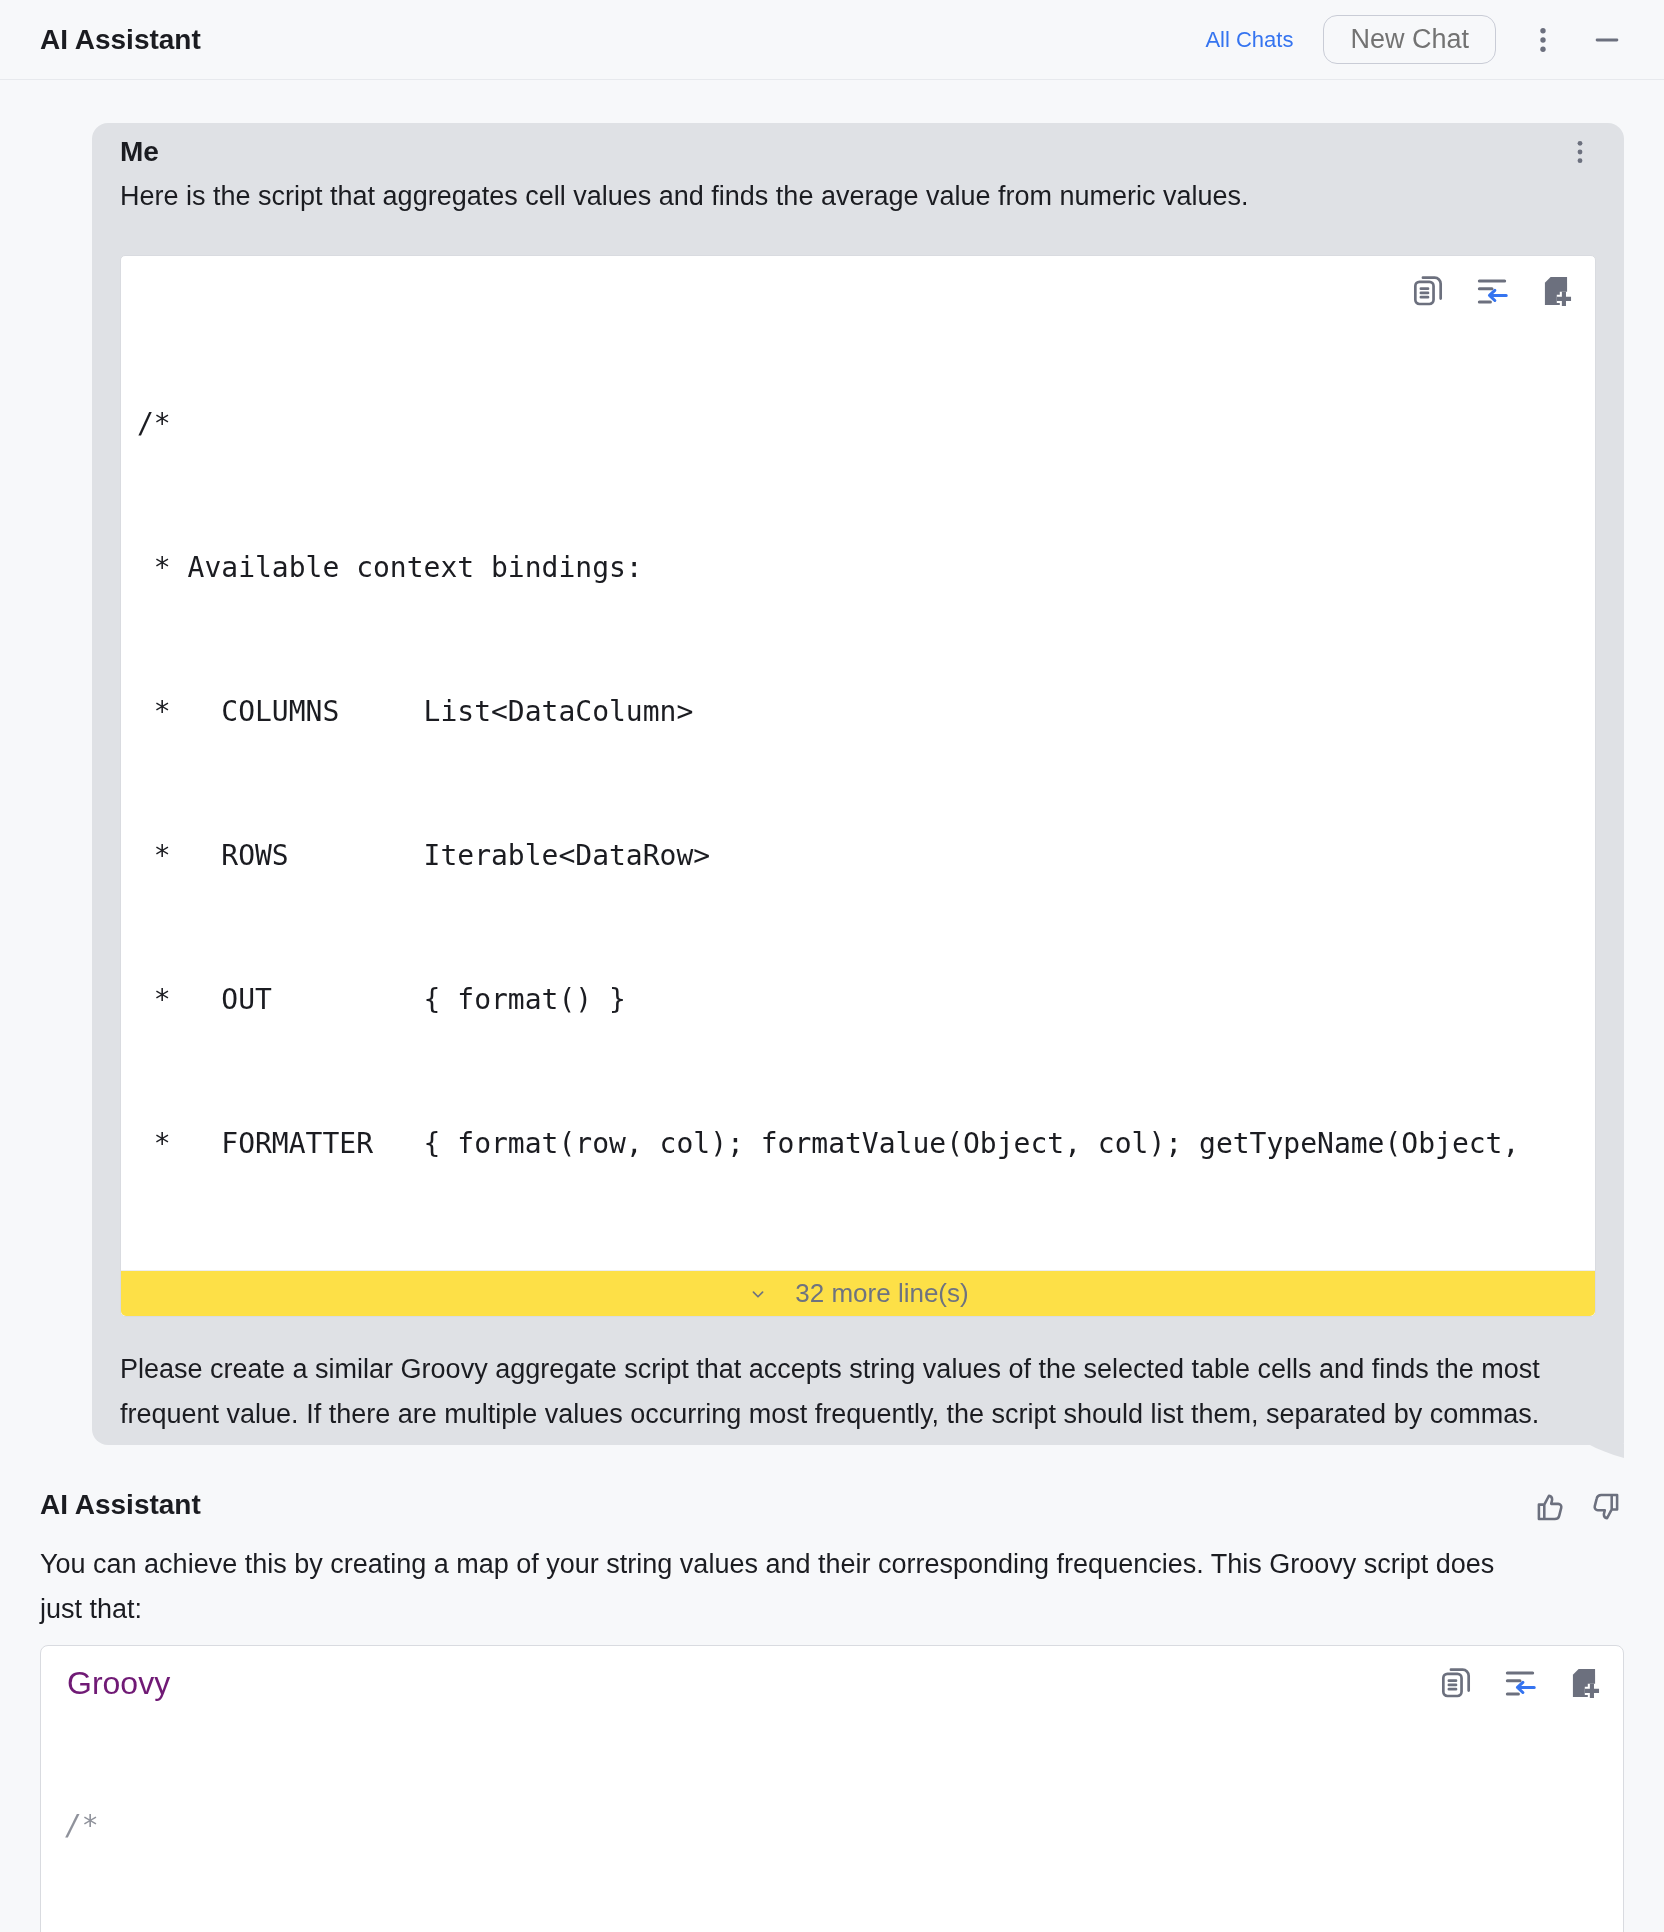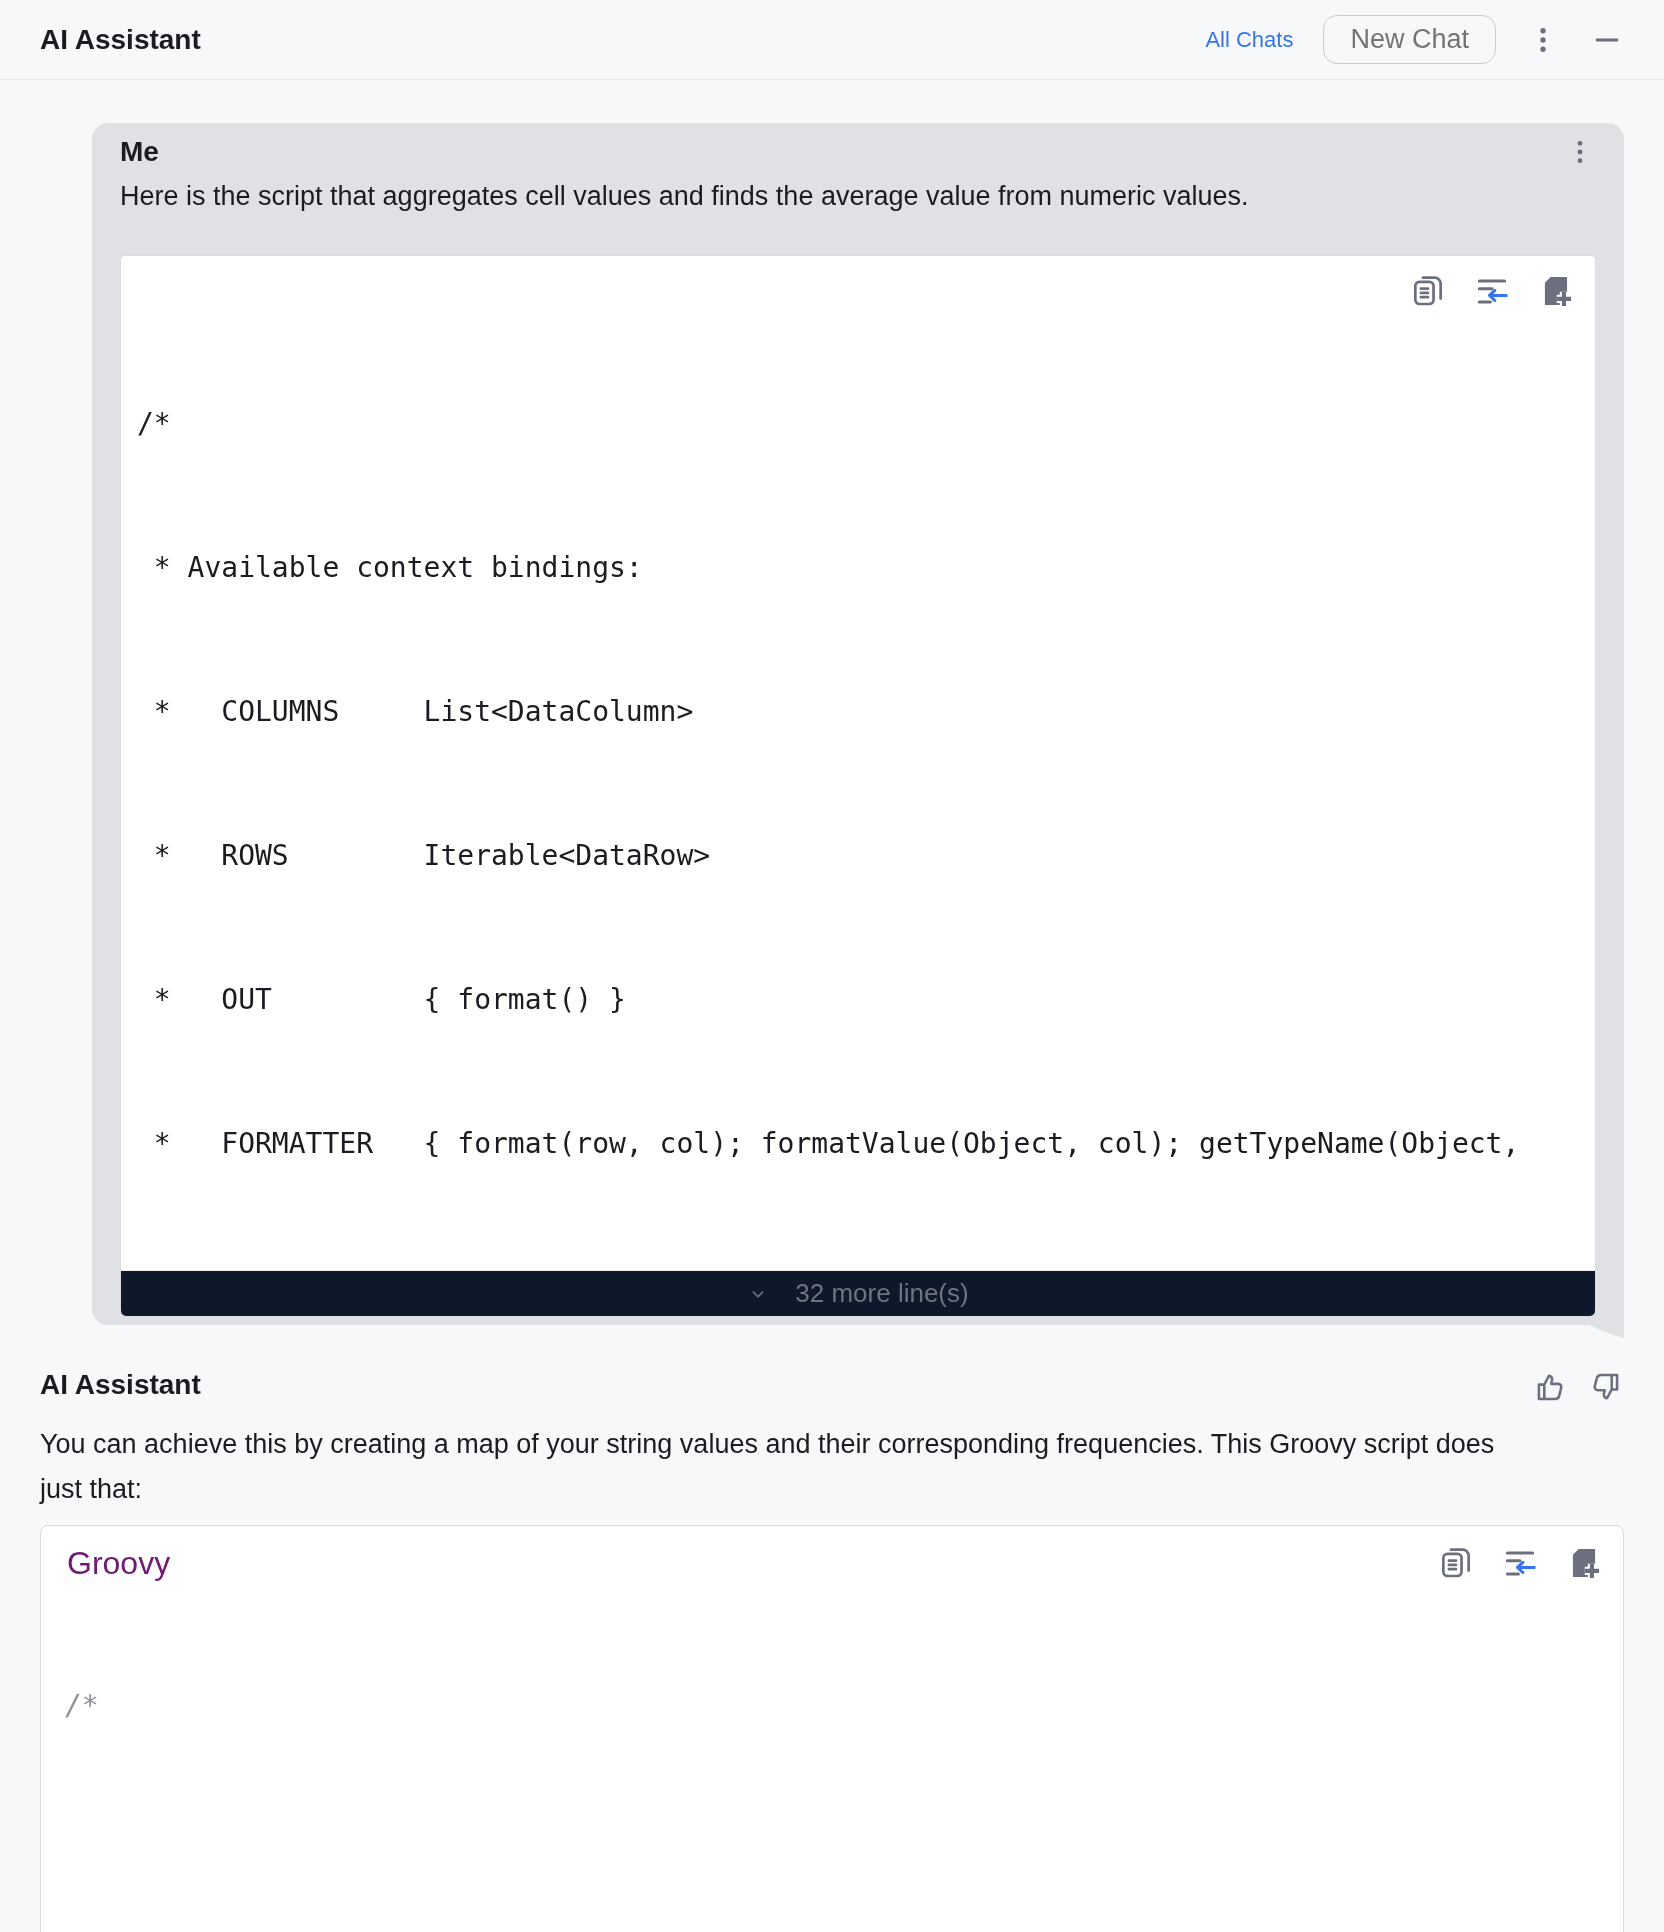--- a/index.html
+++ b/index.html
@@ -58,21 +58,21 @@
   .code-body {
     padding:48px 16px 0 16px;
     font-family:"DejaVu Sans Mono", monospace;
     font-size:28px; line-height:48px;
     white-space:pre; overflow:hidden;
   }
   .code-line { white-space:pre; }
   .code-expander {
     margin-top:6px;
     height:46px;
-    background:#0f172a;
+    background:#fde047;
     border-top:1px solid #ECEDEF;
     border-radius:0 0 5px 5px;
     display:flex; align-items:center; justify-content:center; gap:26px;
     color:#6E7380; font-size:26px; cursor:pointer;
   }
 
   
   .ai-section { margin-top:44px; }
   .ai-header { display:flex; align-items:flex-start; justify-content:space-between; height:38px; }
   .ai-intro { margin-top:15px; max-width:1460px; }
@@ -165,20 +165,21 @@
         <div class="code-line"> *   FORMATTER   { format(row, col); formatValue(Object, col); getTypeName(Object,</div>
       </div>
       <div class="code-expander">
         <svg width="22" height="22" viewBox="0 0 24 24" fill="none" stroke="#6E7380" stroke-width="1.8" stroke-linecap="round" stroke-linejoin="round">
             <path d="M7 10l5 5 5-5"></path>
           </svg>
         <span>32 more line(s)</span>
       </div>
     </div>
 
+    <p class="msg-text" style="margin-top:30px;">Please create a similar Groovy aggregate script that accepts string values of the selected table cells and finds the most frequent value. If there are multiple values occurring most frequently, the script should list them, separated by commas.</p>
   </section>
 
   <section class="ai-section">
     <div class="ai-header">
       <div class="msg-author">AI Assistant</div>
       <div style="display:flex; gap:20px; align-items:center;">
         <span class="icon-btn">
           <svg width="36" height="36" viewBox="0 0 24 24" fill="none" stroke="#6C707E" stroke-width="1.7" stroke-linejoin="round">
             <path d="M8.2 10.4l3.1-5.9c1.2.2 2.1 1.2 2.1 2.4 0 .3 0 .5-.1.8l-.5 2.2h4.7c1.3 0 2.3 1.2 2 2.5l-1.3 5.2c-.3 1.4-1.5 2.4-3 2.4H8.2M8.2 10.4H4.6v9.6h3.6V10.4z"></path>
           </svg>

